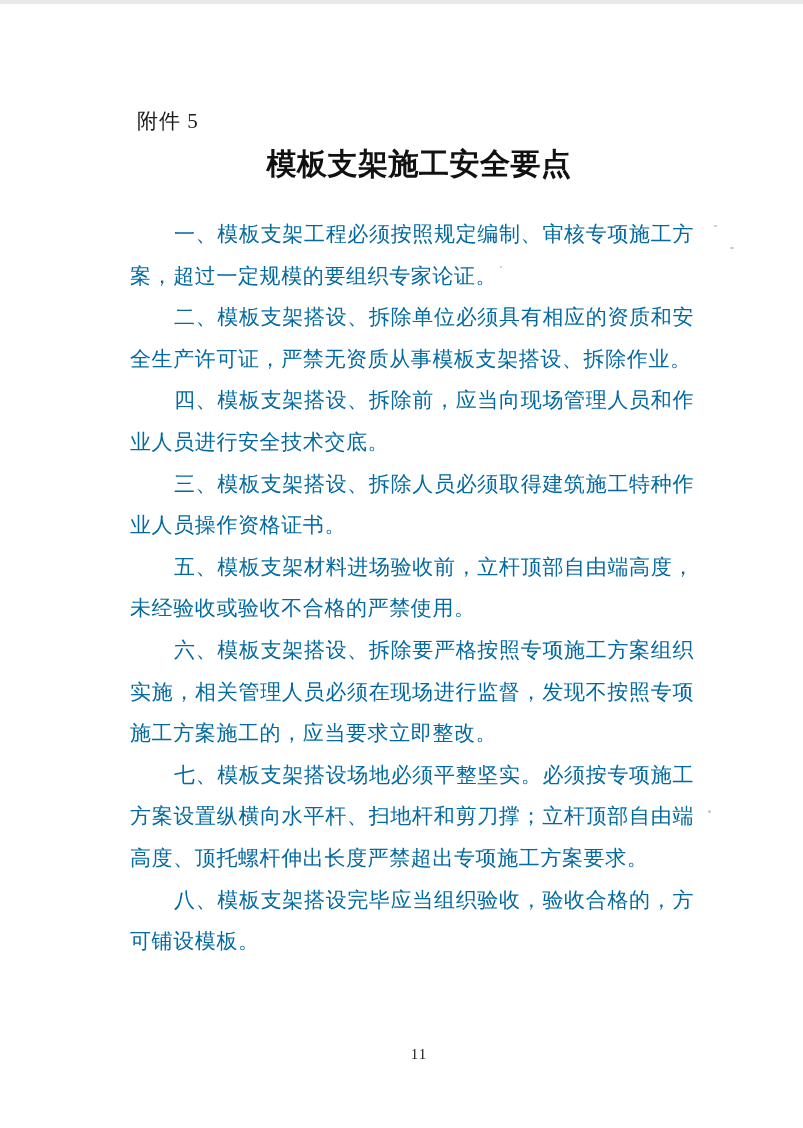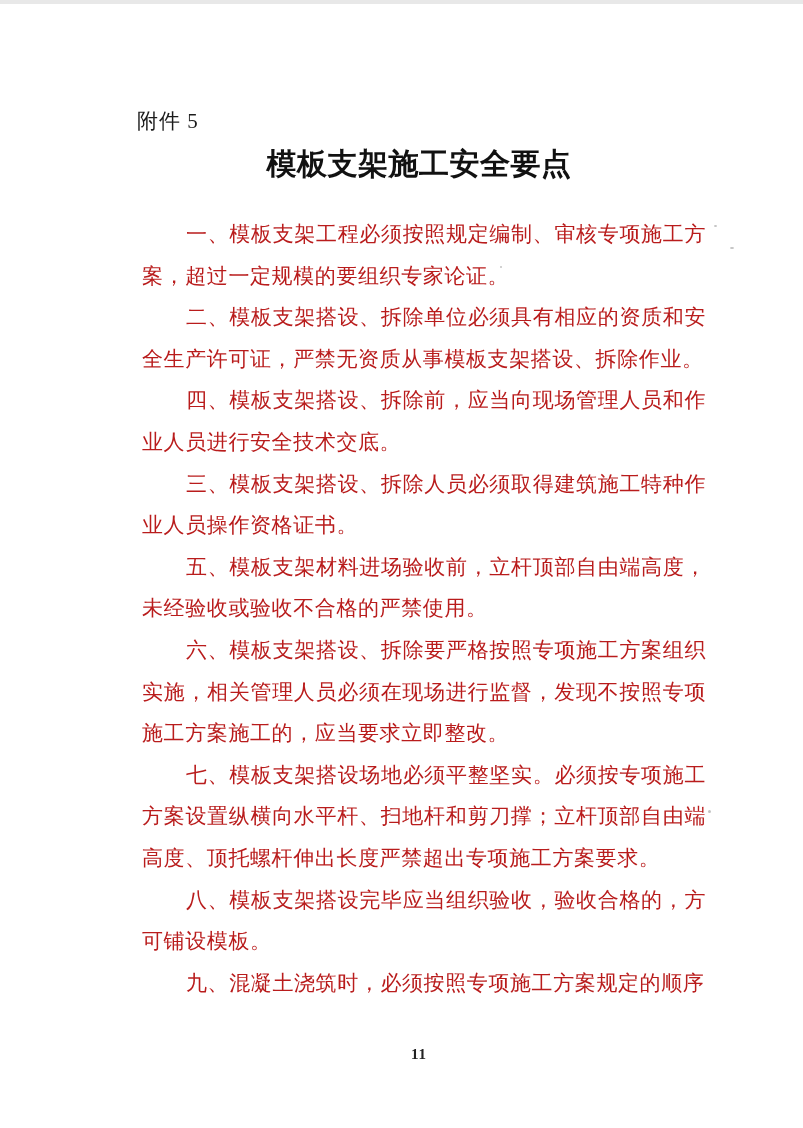--- a/index.html
+++ b/index.html
@@ -34,45 +34,44 @@
     text-align: center;
     font-family: "Liberation Sans", "DejaVu Sans", sans-serif;
     font-weight: 700;
     font-size: 30px;
     line-height: 38px;
     letter-spacing: 0.5px;
     color: #111111;
   }
   .doc-body {
     position: absolute;
-    left: 142px;
+    left: 130px;
     top: 210px;
     width: 564px;
     font-size: 21px;
     line-height: 41.6px;
     letter-spacing: 0.6px;
     text-align: justify;
-    color: #b91c1c;
+    color: #0369a1;
   }
   .doc-body p {
     margin: 0;
     padding: 0;
     text-indent: 44px;
   }
   .page-number {
     position: absolute;
     left: 138px;
     top: 1041px;
     width: 562px;
     text-align: center;
     font-size: 15px;
     line-height: 18px;
     letter-spacing: 1px;
     color: #222222;
-    font-weight: bold;
   }
   .scan-speck {
     position: absolute;
     background: #a9a9a9;
     border-radius: 50%;
     opacity: 0.7;
   }
 </style>
 </head>
 <body>
@@ -85,21 +84,20 @@
 
   <div class="doc-body">
     <p>一、模板支架工程必须按照规定编制、审核专项施工方案，超过一定规模的要组织专家论证。</p>
     <p>二、模板支架搭设、拆除单位必须具有相应的资质和安全生产许可证，严禁无资质从事模板支架搭设、拆除作业。</p>
     <p>四、模板支架搭设、拆除前，应当向现场管理人员和作业人员进行安全技术交底。</p>
     <p>三、模板支架搭设、拆除人员必须取得建筑施工特种作业人员操作资格证书。</p>
     <p>五、模板支架材料进场验收前，立杆顶部自由端高度，未经验收或验收不合格的严禁使用。</p>
     <p>六、模板支架搭设、拆除要严格按照专项施工方案组织实施，相关管理人员必须在现场进行监督，发现不按照专项施工方案施工的，应当要求立即整改。</p>
     <p>七、模板支架搭设场地必须平整坚实。必须按专项施工方案设置纵横向水平杆、扫地杆和剪刀撑；立杆顶部自由端高度、顶托螺杆伸出长度严禁超出专项施工方案要求。</p>
     <p>八、模板支架搭设完毕应当组织验收，验收合格的，方可铺设模板。</p>
-    <p>九、混凝土浇筑时，必须按照专项施工方案规定的顺序</p>
   </div>
 
   <div class="page-number">11</div>
 
   <div class="scan-speck" style="left:714px; top:221px; width:3px; height:2px;"></div>
   <div class="scan-speck" style="left:730px; top:243px; width:4px; height:2px;"></div>
   <div class="scan-speck" style="left:708px; top:806px; width:3px; height:3px;"></div>
   <div class="scan-speck" style="left:500px; top:262px; width:2px; height:2px;"></div>
 
 </div>

